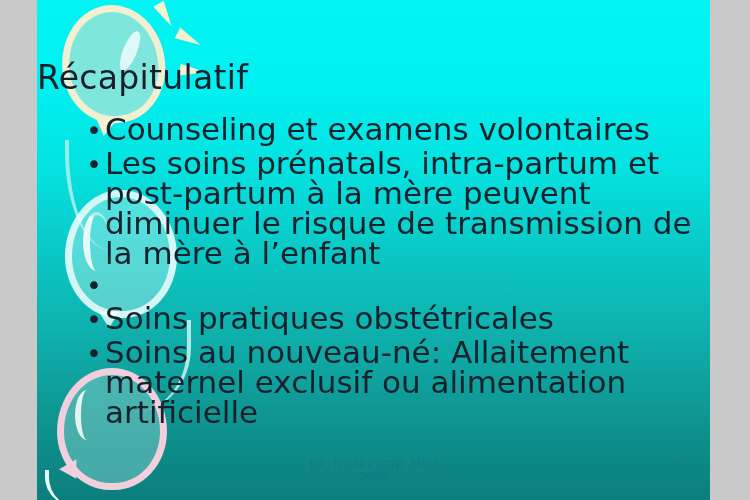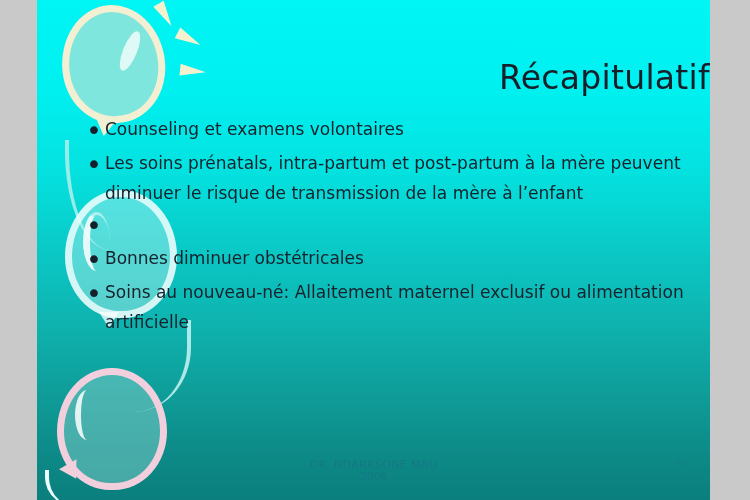--- a/index.html
+++ b/index.html
@@ -169,21 +169,21 @@
   .r8  { left: 138px; top: 430px; transform: rotate(212deg); border-bottom-color:#f4efa6; }
   .r9  { left: 168px; top: 422px; transform: rotate(186deg); border-bottom-color:#f6f2b4; }
   .r10 { left: 196px; top: 412px; transform: rotate(160deg); border-bottom-color:#f7f4bd; }
 
   
   .title {
     position: absolute;
     left: 0;
     top: 58px;
     width: 673px;
-    text-align: right;
+    text-align: left;
     font-size: 33px;
     color: #17202a;
     letter-spacing: .3px;
   }
 
   .body-list {
     position: absolute;
     left: 46px;
     top: 114px;
     width: 620px;
@@ -197,21 +197,21 @@
   .bullet-dot {
     flex: 0 0 auto;
     width: 22px;
     font-size: 27px;
     line-height: 33px;
     color: #14202b;
     text-align: center;
   }
   .bullet-text {
     flex: 1 1 auto;
-    font-size: 17px;
+    font-size: 31px;
     line-height: 30px;
     color: #16212c;
   }
 
   
   .footer-line1 {
     position: absolute;
     left: 0;
     top: 458px;
     width: 673px;
@@ -285,21 +285,21 @@
         <span class="bullet-dot">•</span>
         <span class="bullet-text">Les soins prénatals, intra-partum et post-partum à la mère peuvent diminuer le risque de transmission de la mère à l’enfant</span>
       </div>
 
       <div class="bullet-row">
         <span class="bullet-dot">•</span>
       </div>
 
       <div class="bullet-row">
         <span class="bullet-dot">•</span>
-        <span class="bullet-text">Bonnes diminuer obstétricales</span>
+        <span class="bullet-text">Soins pratiques obstétricales</span>
       </div>
 
       <div class="bullet-row">
         <span class="bullet-dot">•</span>
         <span class="bullet-text">Soins au nouveau-né: Allaitement maternel exclusif ou alimentation artificielle</span>
       </div>
 
     </div>
 
     <div class="footer-line1">DR. NDARKSONE MBU</div>

